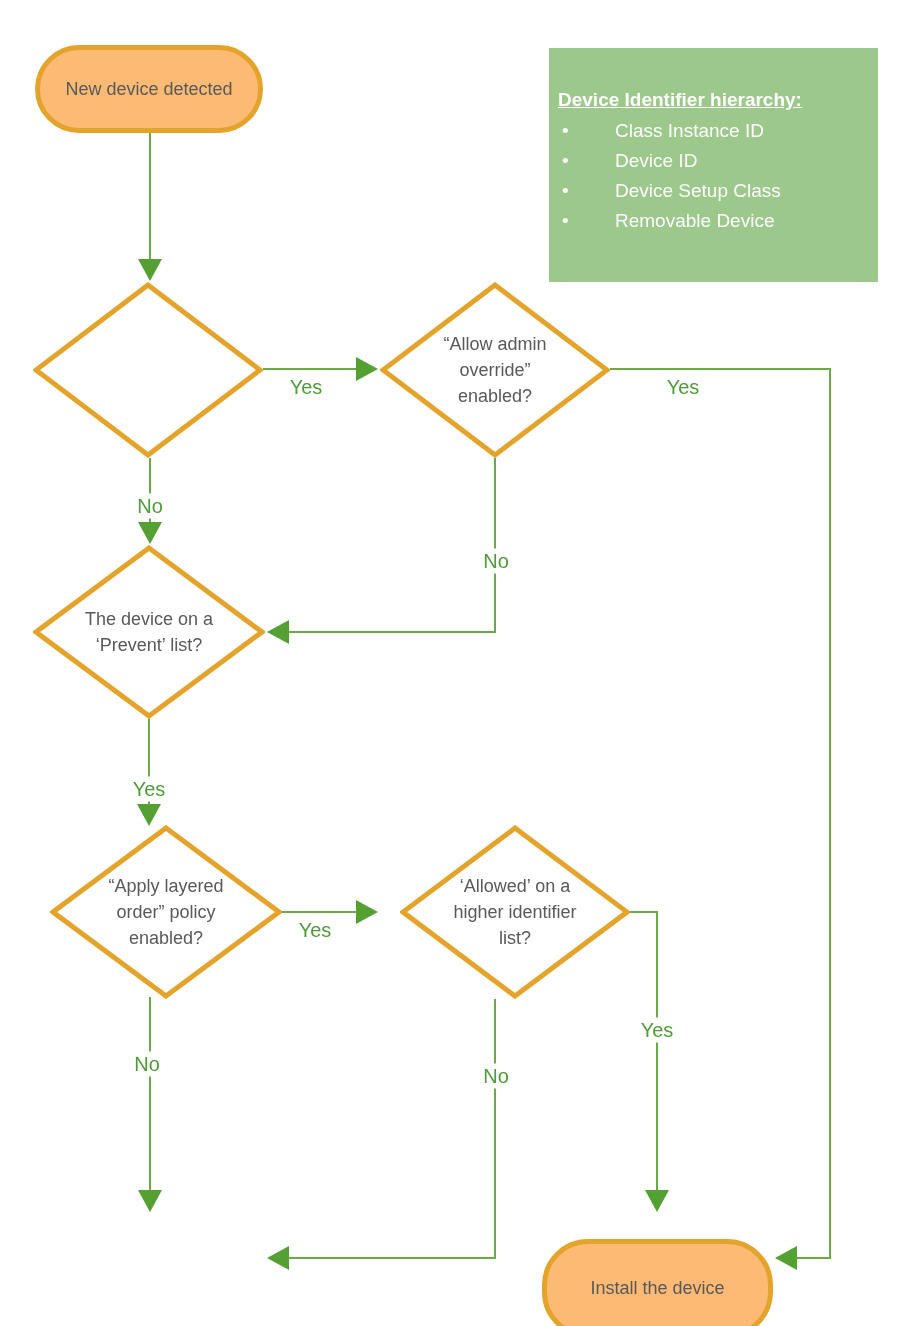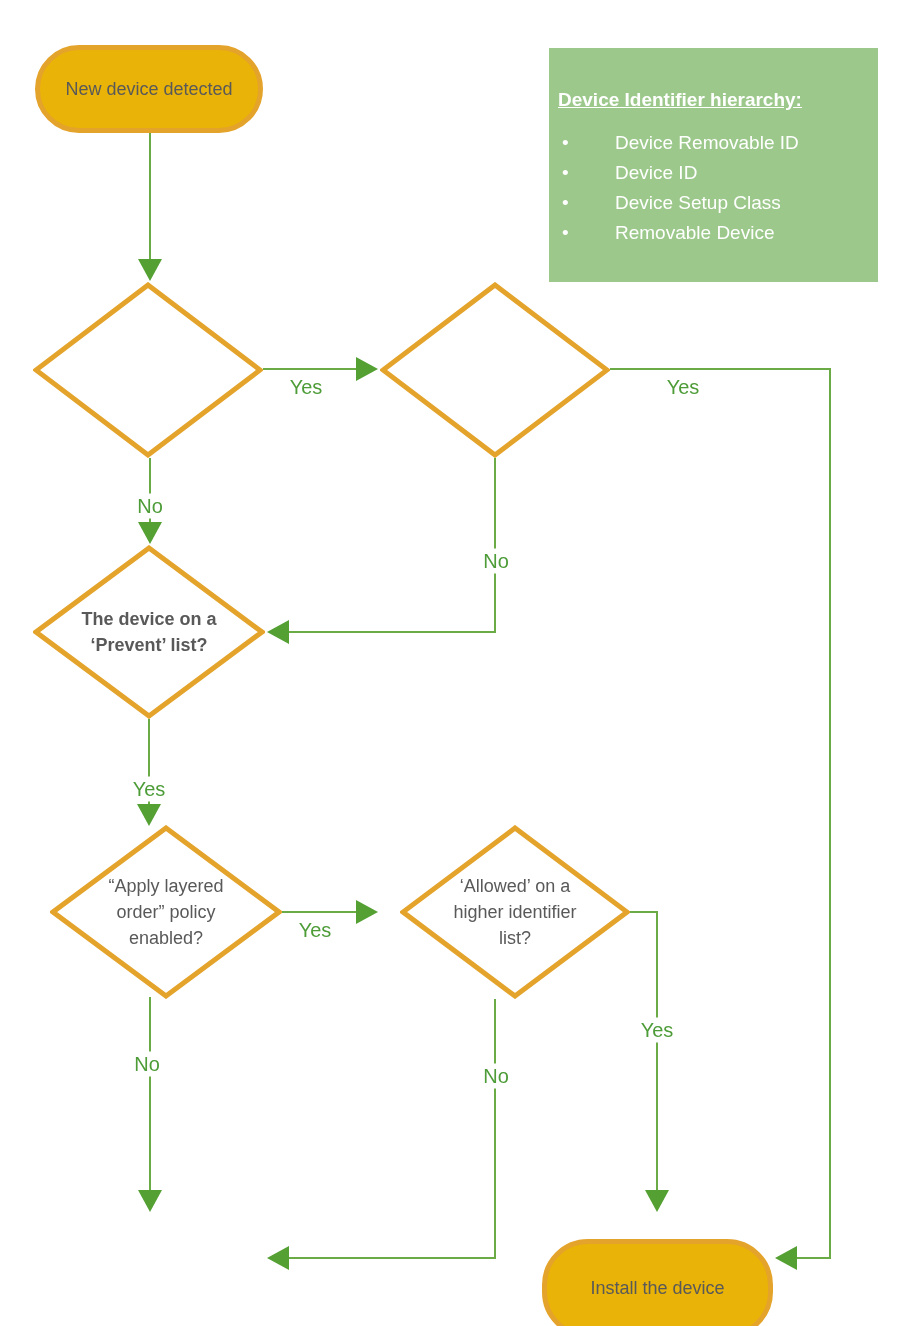--- a/index.html
+++ b/index.html
@@ -7,35 +7,35 @@
     position:relative;width:924px;height:1326px;background:#ffffff;overflow:hidden;
     font-family:"Liberation Sans",sans-serif;
   }
   
   svg.edges{position:absolute;left:0;top:0;width:924px;height:1326px;z-index:1;}
   svg.edges path{fill:none;stroke:var(--connector,#6AAB46);stroke-width:2px;}
   svg.edges polygon{fill:var(--arrowhead,#54A033);stroke:none;}
   
   .node{position:absolute;z-index:2;display:flex;align-items:center;justify-content:center;
         text-align:center;color:var(--node_text,#595959);font-size:18px;line-height:1.45;}
-  .stadium{background:#eab308;border:5px solid var(--shape_border,#E4A32A);border-radius:46px;box-sizing:border-box;}
+  .stadium{background:#fdba74;border:5px solid var(--shape_border,#E4A32A);border-radius:46px;box-sizing:border-box;}
   .diamond{background:transparent;}
   .diamond svg{position:absolute;left:0;top:0;width:100%;height:100%;}
   .diamond polygon{fill:#ffffff;stroke:var(--shape_border,#E4A32A);stroke-width:5px;stroke-linejoin:miter;}
   .dtext{position:relative;z-index:2;}
   .w150{width:152px;} .w125{width:128px;} .w140{width:142px;}
   
   .edge-label{position:absolute;z-index:3;transform:translate(-50%,-50%);
               background:#ffffff;color:var(--label_text,#4D9C38);
               font-size:20px;padding:1px 3px;white-space:nowrap;margin-top:18px;}
   
   .legend{position:absolute;left:549px;top:48px;width:329px;height:234px;z-index:2;
           background:var(--legend_bg,#9CC98B);color:var(--legend_text,#FFFFFF);
           box-sizing:border-box;padding:40px 10px 0 9px;font-size:19px;}
-  .legend-title{font-weight:bold;text-decoration:underline;margin-bottom:16px;line-height:24px;}
+  .legend-title{font-weight:bold;text-decoration:underline;margin-bottom:4px;line-height:24px;}
   .legend-item{display:flex;line-height:30px;}
   .legend-item .bullet{width:53px;padding-left:4px;flex:0 0 auto;}
 </style>
 </head>
 <body>
 
 <div class="canvas">
 
   <svg class="edges">
 
@@ -82,23 +82,24 @@
   <div class="node diamond" style="left:33px;top:282px;width:230px;height:176px;">
     <svg viewBox="0 0 230 176" preserveAspectRatio="none">
       <polygon points="115,3 227,88 115,173 3,88"></polygon>
     </svg>
   </div>
 
   <div class="node diamond" style="left:380px;top:282px;width:230px;height:176px;">
     <svg viewBox="0 0 230 176" preserveAspectRatio="none">
       <polygon points="115,3 227,88 115,173 3,88"></polygon>
     </svg>
+    <div class="dtext w125">“Allow admin override” enabled?</div>
   </div>
 
-  <div class="node diamond" style="left:33px;top:545px;width:232px;height:174px;font-weight:bold;">
+  <div class="node diamond" style="left:33px;top:545px;width:232px;height:174px;">
     <svg viewBox="0 0 232 174" preserveAspectRatio="none">
       <polygon points="116,3 229,87 116,171 3,87"></polygon>
     </svg>
     <div class="dtext w150">The device on a ‘Prevent’ list?</div>
   </div>
 
   <div class="node diamond" style="left:50px;top:825px;width:232px;height:174px;">
     <svg viewBox="0 0 232 174" preserveAspectRatio="none">
       <polygon points="116,3 229,87 116,171 3,87"></polygon>
     </svg>
@@ -119,21 +120,21 @@
   <div class="edge-label" style="left:149px;top:771px;">Yes</div>
   <div class="edge-label" style="left:315px;top:912px;">Yes</div>
   <div class="edge-label" style="left:147px;top:1046px;">No</div>
   <div class="edge-label" style="left:657px;top:1012px;">Yes</div>
   <div class="edge-label" style="left:496px;top:1058px;">No</div>
 
   <div class="legend">
     <div class="legend-title">Device Identifier hierarchy:</div>
     <div class="legend-item">
       <span class="bullet">•</span>
-      <span>Device Removable ID</span>
+      <span>Class Instance ID</span>
     </div>
     <div class="legend-item">
       <span class="bullet">•</span>
       <span>Device ID</span>
     </div>
     <div class="legend-item">
       <span class="bullet">•</span>
       <span>Device Setup Class</span>
     </div>
     <div class="legend-item">

